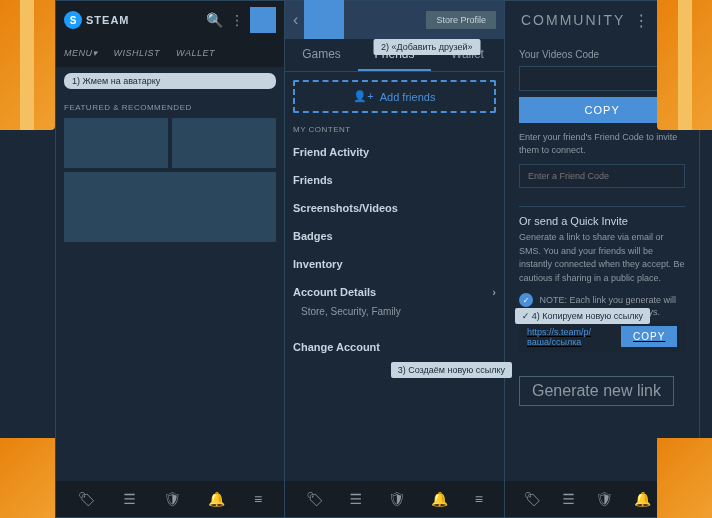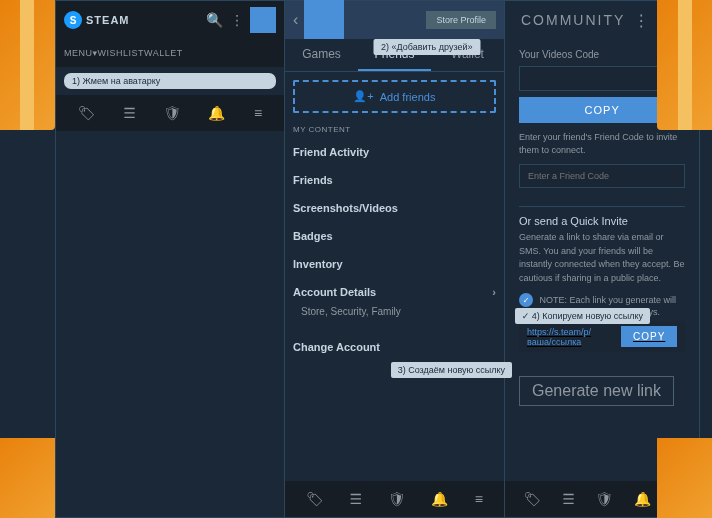--- a/index.html
+++ b/index.html
@@ -137,23 +137,24 @@
       height: 26px;
       background: #4a90d9;
       border: 2px solid #4a90d9;
       cursor: pointer;
     }
 
     .steam-nav {
       background: #171d25;
       padding: 4px 8px;
       display: flex;
-      gap: 0;
+      gap: 16px;
       align-items: center;
       height: 28px;
+      font-style: italic;
     }
 
     .nav-item {
       color: #8f98a0;
       font-size: 9px;
       cursor: pointer;
       letter-spacing: 0.5px;
     }
 
     .tooltip-box {
@@ -559,20 +560,28 @@
         <span class="more-icon-btn">⋮</span>
         <div class="avatar-circle"></div>
       </div>
       <div class="steam-nav">
         <span class="nav-item">MENU▾</span>
         <span class="nav-item">WISHLIST</span>
         <span class="nav-item">WALLET</span>
       </div>
 
       <div class="tooltip-box" style="margin: 6px 8px; display:inline-block;">1) Жмем на аватарку</div>
+      <div class="left-content">
+        <div class="featured-label">FEATURED &amp; RECOMMENDED</div>
+        <div class="featured-images">
+          <div class="featured-img"></div>
+          <div class="featured-img"></div>
+          <div class="featured-img-large"></div>
+        </div>
+      </div>
       <div class="left-bottom-bar">
         <span class="bottom-icon">🏷</span>
         <span class="bottom-icon">☰</span>
         <span class="bottom-icon">🛡</span>
         <span class="bottom-icon">🔔</span>
         <span class="bottom-icon">≡</span>
       </div>
     </div>
 
     <div class="middle-panel">

